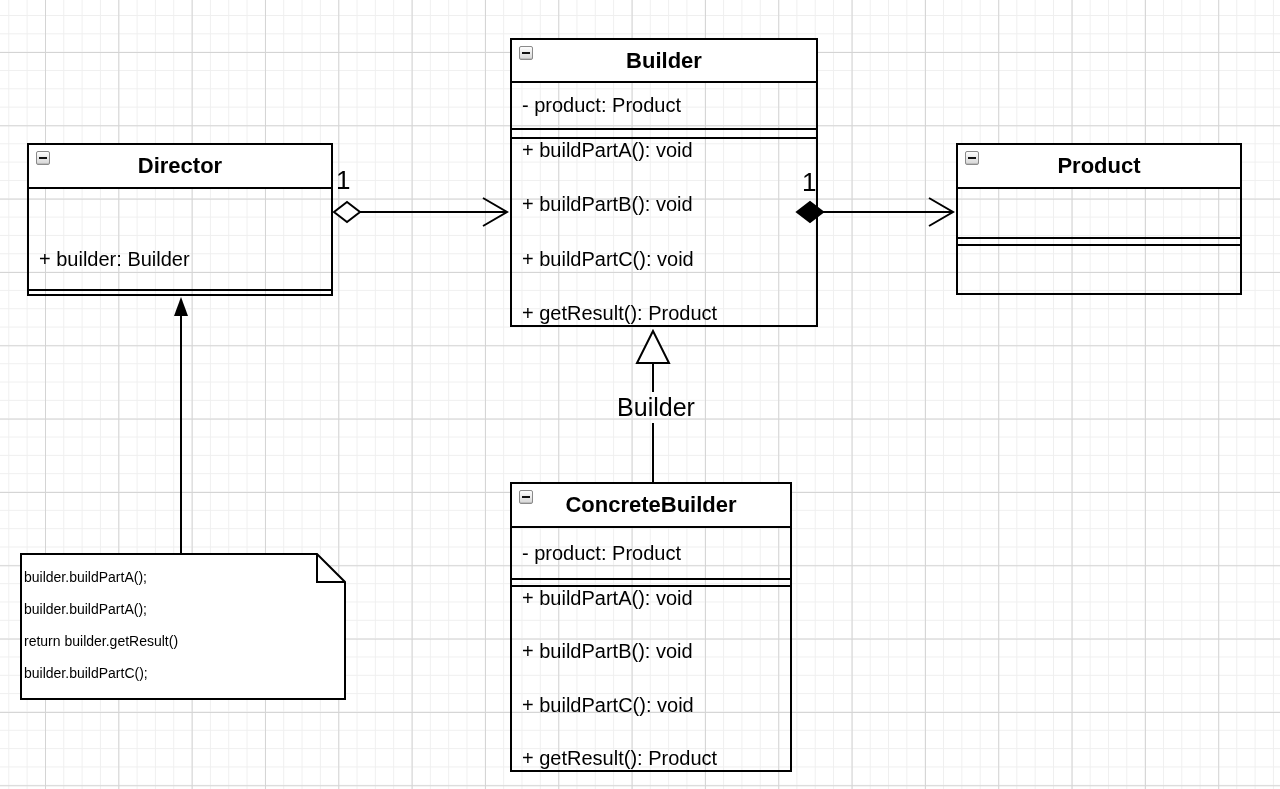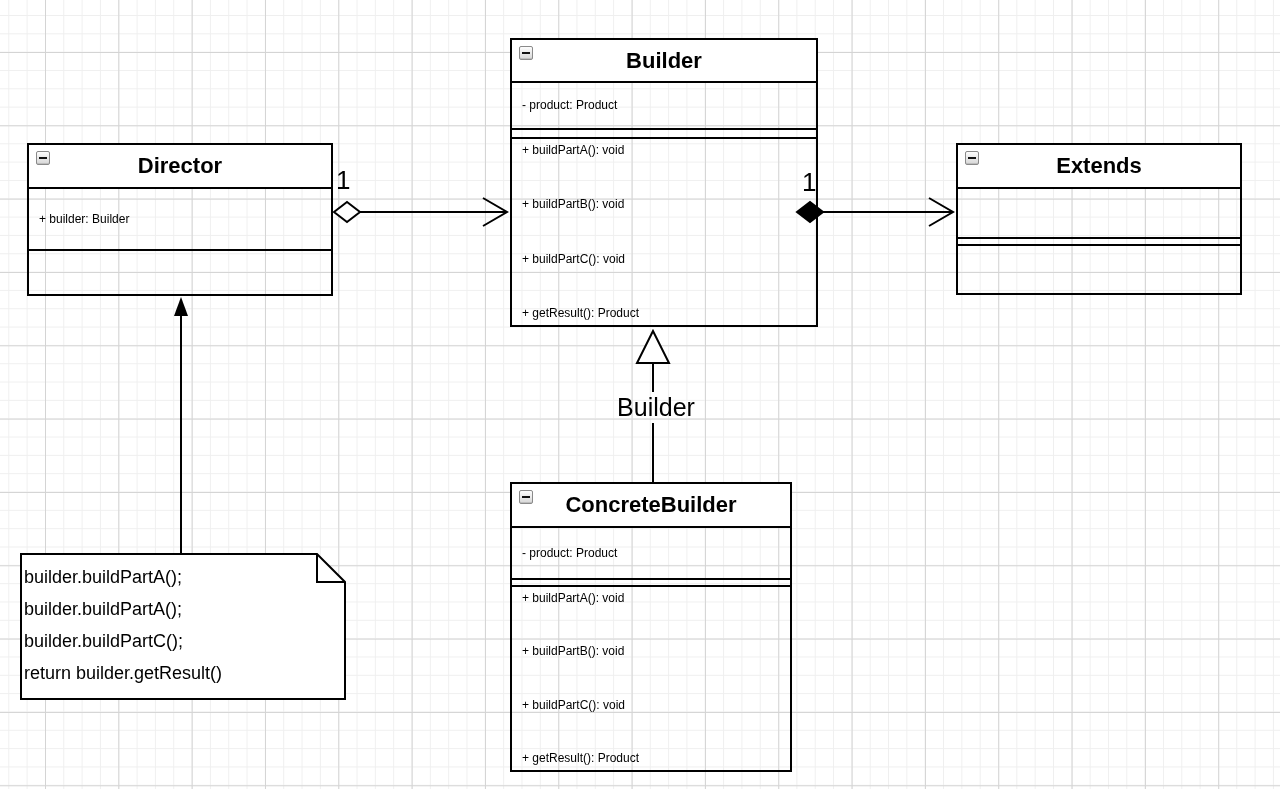--- a/index.html
+++ b/index.html
@@ -62,21 +62,21 @@
   .uml-gap { flex: 0 0 auto; }
   .uml-methods {
     box-sizing: border-box;
     border-top: 2px solid #000;
     display: flex;
     flex-direction: column;
     justify-content: space-between;
     flex: 1 1 auto;
   }
   .member {
-    font-size: 12px;
+    font-size: 20px;
     line-height: 23px;
     padding-left: 10px;
     white-space: nowrap;
   }
   .collapse {
     position: absolute;
     left: 7px;
     top: 6px;
     width: 14px;
     height: 14px;
@@ -119,31 +119,31 @@
     left: 20px;
     top: 553px;
     width: 326px;
     height: 147px;
   }
   #note svg { position: absolute; left: 0; top: 0; }
   .note-text {
     position: absolute;
     left: 4px;
     top: 8px;
-    font-size: 18px;
+    font-size: 14px;
     line-height: 32px;
     white-space: nowrap;
   }
 </style>
 </head>
 <body>
 
 <div id="canvas">
 
-  <div class="uml-class" style="left:27px; top:143px; width:306px; height:153px;">
+  <div class="uml-class" style="left:27px; top:143px; width:306px; height:153px;gap:40px;">
     <div class="uml-title" style="height:44px;">
       <span class="collapse">
           <span class="minus"></span>
         </span>
       <span>Director</span>
     </div>
     <div class="uml-attrs" style="height:62px;">
       <div class="member">+ builder: Builder</div>
     </div>
     <div class="uml-gap" style="height:5px;"></div>
@@ -166,21 +166,21 @@
       <div class="member">+ buildPartC(): void</div>
       <div class="member">+ getResult(): Product</div>
     </div>
   </div>
 
   <div class="uml-class" style="left:956px; top:143px; width:286px; height:152px;">
     <div class="uml-title" style="height:44px;">
       <span class="collapse">
           <span class="minus"></span>
         </span>
-      <span>Extends</span>
+      <span>Product</span>
     </div>
     <div class="uml-attrs" style="height:50px;"></div>
     <div class="uml-gap" style="height:5px;"></div>
     <div class="uml-methods"></div>
   </div>
 
   <div class="uml-class" style="left:510px; top:482px; width:282px; height:290px;">
     <div class="uml-title" style="height:44px;">
       <span class="collapse">
           <span class="minus"></span>
@@ -200,22 +200,22 @@
   </div>
 
   <div id="note">
     <svg width="326" height="147" viewBox="0 0 326 147">
       <polygon points="1,1 297,1 325,29 325,146 1,146" fill="#ffffff" stroke="#000000" stroke-width="2"></polygon>
       <polyline points="297,1 297,29 325,29" fill="none" stroke="#000000" stroke-width="2"></polyline>
     </svg>
     <div class="note-text">
       <div>builder.buildPartA();</div>
       <div>builder.buildPartA();</div>
+      <div>return builder.getResult()</div>
       <div>builder.buildPartC();</div>
-      <div>return builder.getResult()</div>
     </div>
   </div>
 
   <svg id="overlay" viewBox="0 0 1280 789">
 
     <g>
       <line x1="360" y1="212" x2="506" y2="212" stroke="#000" stroke-width="2"></line>
       <polygon points="334,212 347,202 360,212 347,222" fill="#ffffff" stroke="#000" stroke-width="2"></polygon>
       <polyline points="483,198 507,212 483,226" fill="none" stroke="#000" stroke-width="2"></polyline>
     </g>

